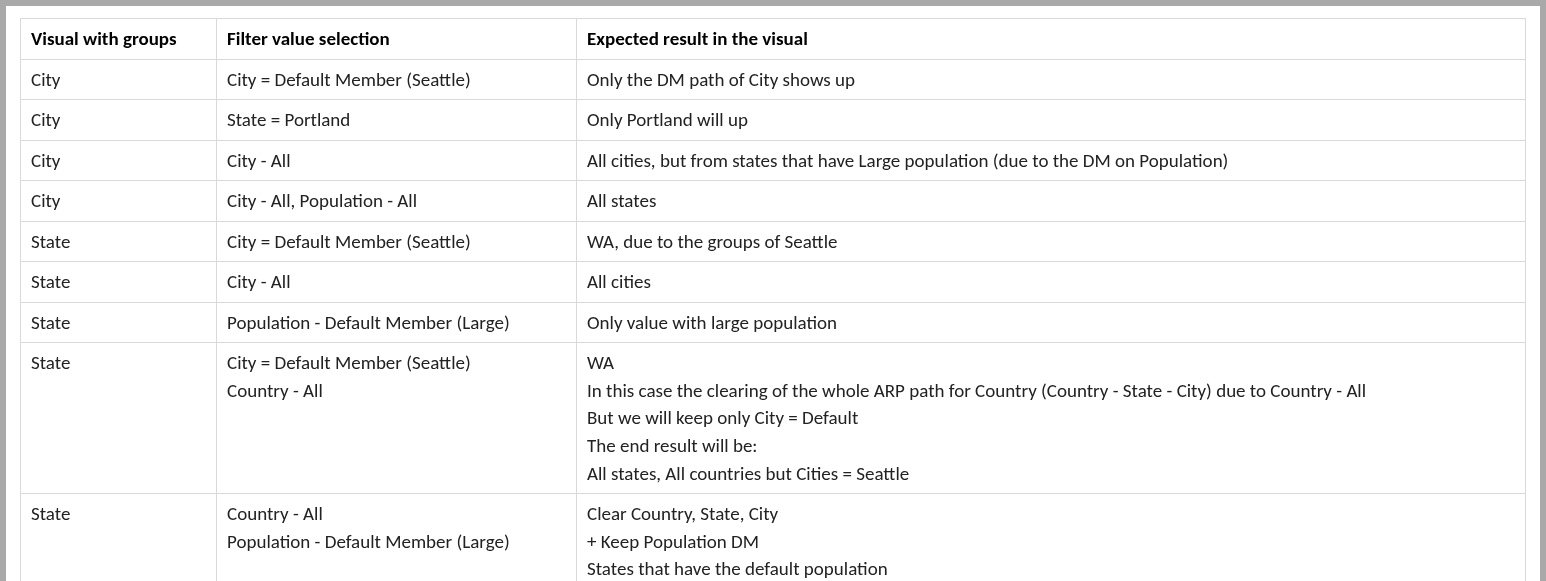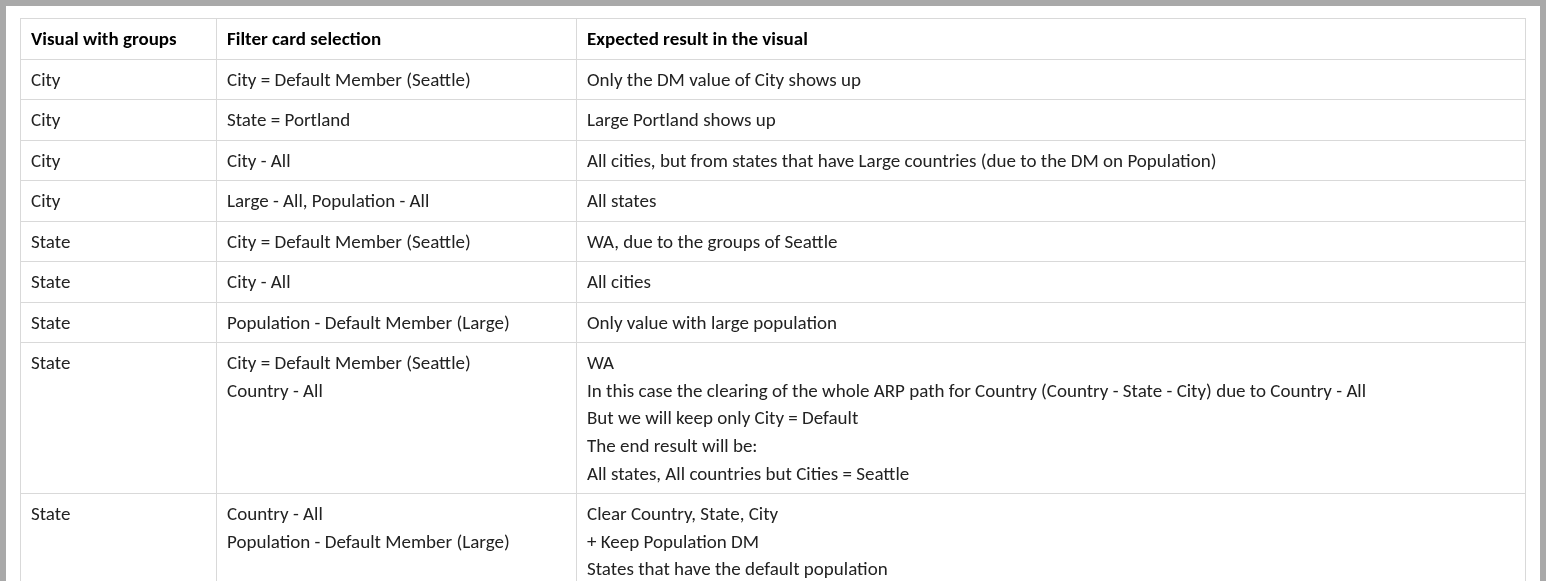--- a/index.html
+++ b/index.html
@@ -45,43 +45,43 @@
 <div class="frame">
   <table>
     <colgroup>
       <col class="c1">
         <col class="c2">
         <col class="c3">
     </colgroup>
     <thead>
       <tr>
         <th>Visual with groups</th>
-        <th>Filter card selection</th>
+        <th>Filter value selection</th>
         <th>Expected result in the visual</th>
       </tr>
     </thead>
     <tbody>
         <tr>
           <td>City</td>
           <td>City = Default Member (Seattle)</td>
-          <td>Only the DM value of City shows up</td>
+          <td>Only the DM path of City shows up</td>
         </tr>
         <tr>
           <td>City</td>
           <td>State = Portland</td>
-          <td>Large Portland shows up</td>
+          <td>Only Portland will up</td>
         </tr>
         <tr>
           <td>City</td>
           <td>City - All</td>
-          <td>All cities, but from states that have Large countries (due to the DM on Population)</td>
+          <td>All cities, but from states that have Large population (due to the DM on Population)</td>
         </tr>
         <tr>
           <td>City</td>
-          <td>Large - All, Population - All</td>
+          <td>City - All, Population - All</td>
           <td>All states</td>
         </tr>
         <tr>
           <td>State</td>
           <td>City = Default Member (Seattle)</td>
           <td>WA, due to the groups of Seattle</td>
         </tr>
         <tr>
           <td>State</td>
           <td>City - All</td>

